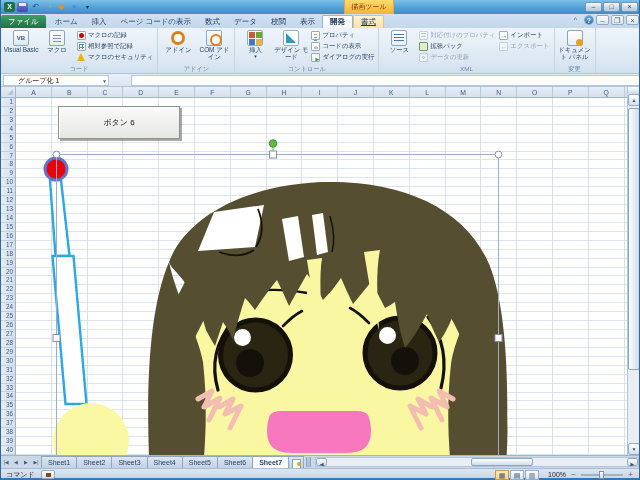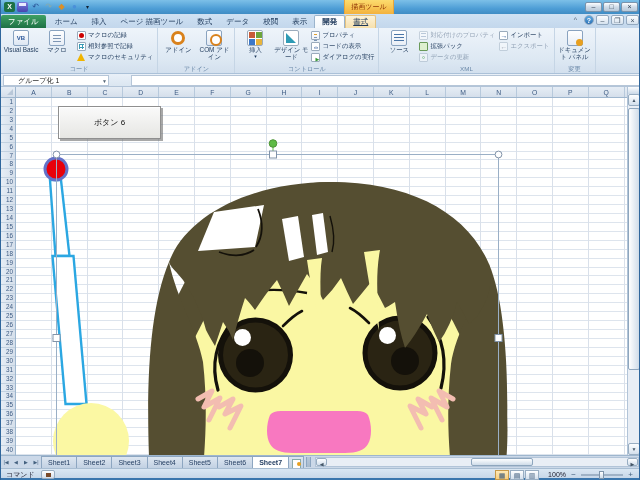--- a/index.html
+++ b/index.html
@@ -117,21 +117,21 @@
   .colhdr{width:35.8px;flex:none;font-size:6.8px;color:#3c5a82;text-align:center;line-height:11px;
     border-right:1px solid #b7c9dc;}
   #rowhdrs{position:absolute;left:0;top:98px;width:15px;height:357px;overflow:hidden;
     background:linear-gradient(to right,#e6edf5,#d5dfeb);border-right:1px solid #9eb6ce;}
   .rowhdr{height:8.925px;font-size:6.3px;color:#3c5a82;text-align:right;padding-right:2px;line-height:8.9px;
     border-bottom:1px solid #c2d1e0;}
   #gridarea{position:absolute;left:15px;top:98px;width:611px;height:357px;background:#fff;overflow:hidden;
     background-image:
       repeating-linear-gradient(to right, transparent 0 34.8px, #d9e0ea 34.8px 35.8px),
       repeating-linear-gradient(to bottom, transparent 0 7.925px, #dde4ed 7.925px 8.925px);}
-  #formbtn{position:absolute;left:42px;top:8px;width:103px;height:33px;
+  #formbtn{position:absolute;left:42px;top:8px;width:122px;height:33px;
     background:linear-gradient(#fafafa,#e6e6e3);border:1px solid #8f8f8f;
     box-shadow:inset 1px 1px 0 #fff, 2px 2px 0 rgba(110,110,110,.6);
     font-size:8px;color:#111;text-align:center;line-height:31px;}
   #drawsvg{position:absolute;left:0;top:0;width:611px;height:357px;}
   
   #vscroll{position:absolute;left:626px;top:87px;width:13px;height:368px;background:#e9eef5;border-left:1px solid #b2c4d8;}
   .vs-split{position:absolute;left:0;top:0;width:12px;height:7px;background:linear-gradient(#fdfeff,#c9d8e8);border:1px solid #8ea6bе;border-color:#8ea6be;}
   .vs-btn{position:absolute;left:0;width:12px;height:12px;background:linear-gradient(#fdfeff,#d3dfec);
     border:1px solid #98adc2;border-radius:2px;font-size:5px;color:#456;text-align:center;line-height:11px;}
   .vs-thumb{position:absolute;left:0;top:21px;width:12px;height:262px;background:linear-gradient(to right,#fdfeff,#cfdce9);
@@ -191,21 +191,21 @@
         <div class="wb">□</div>
         <div class="wb">×</div>
       </div>
   </div>
 
   <div id="tabrow">
     <div style="display:flex;align-items:flex-end;height:14px;" id="tabs-host">
         <div class="rtab file">ファイル</div>
         <div class="rtab">ホーム</div>
         <div class="rtab">挿入</div>
-        <div class="rtab">ページ 描画ツール</div>
+        <div class="rtab">ページ コードの表示</div>
         <div class="rtab">数式</div>
         <div class="rtab">データ</div>
         <div class="rtab">校閲</div>
         <div class="rtab">表示</div>
         <div class="rtab sel">開発</div>
         <div class="rtab ctx">書式</div>
       </div>
     <div id="wbbtns">
         <div class="wbb chev">^</div>
         <div class="wbb help">?</div>

